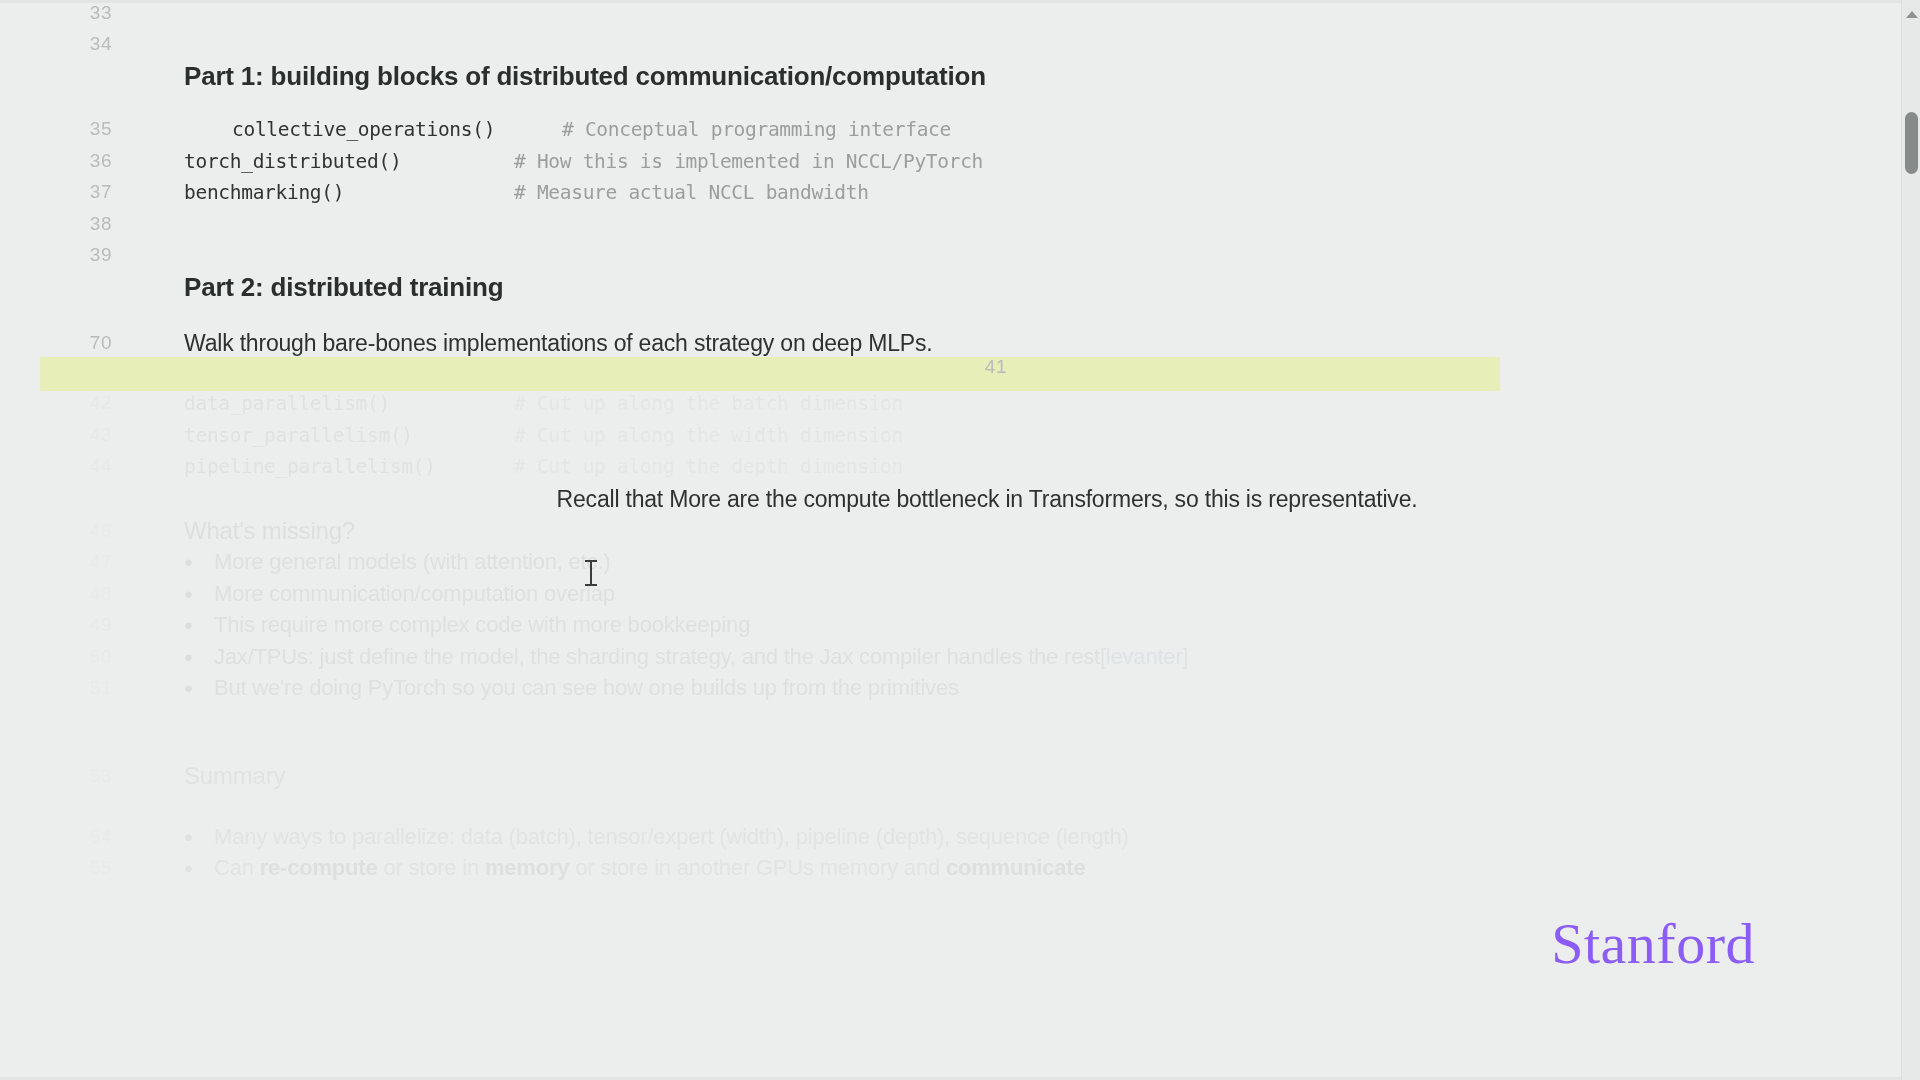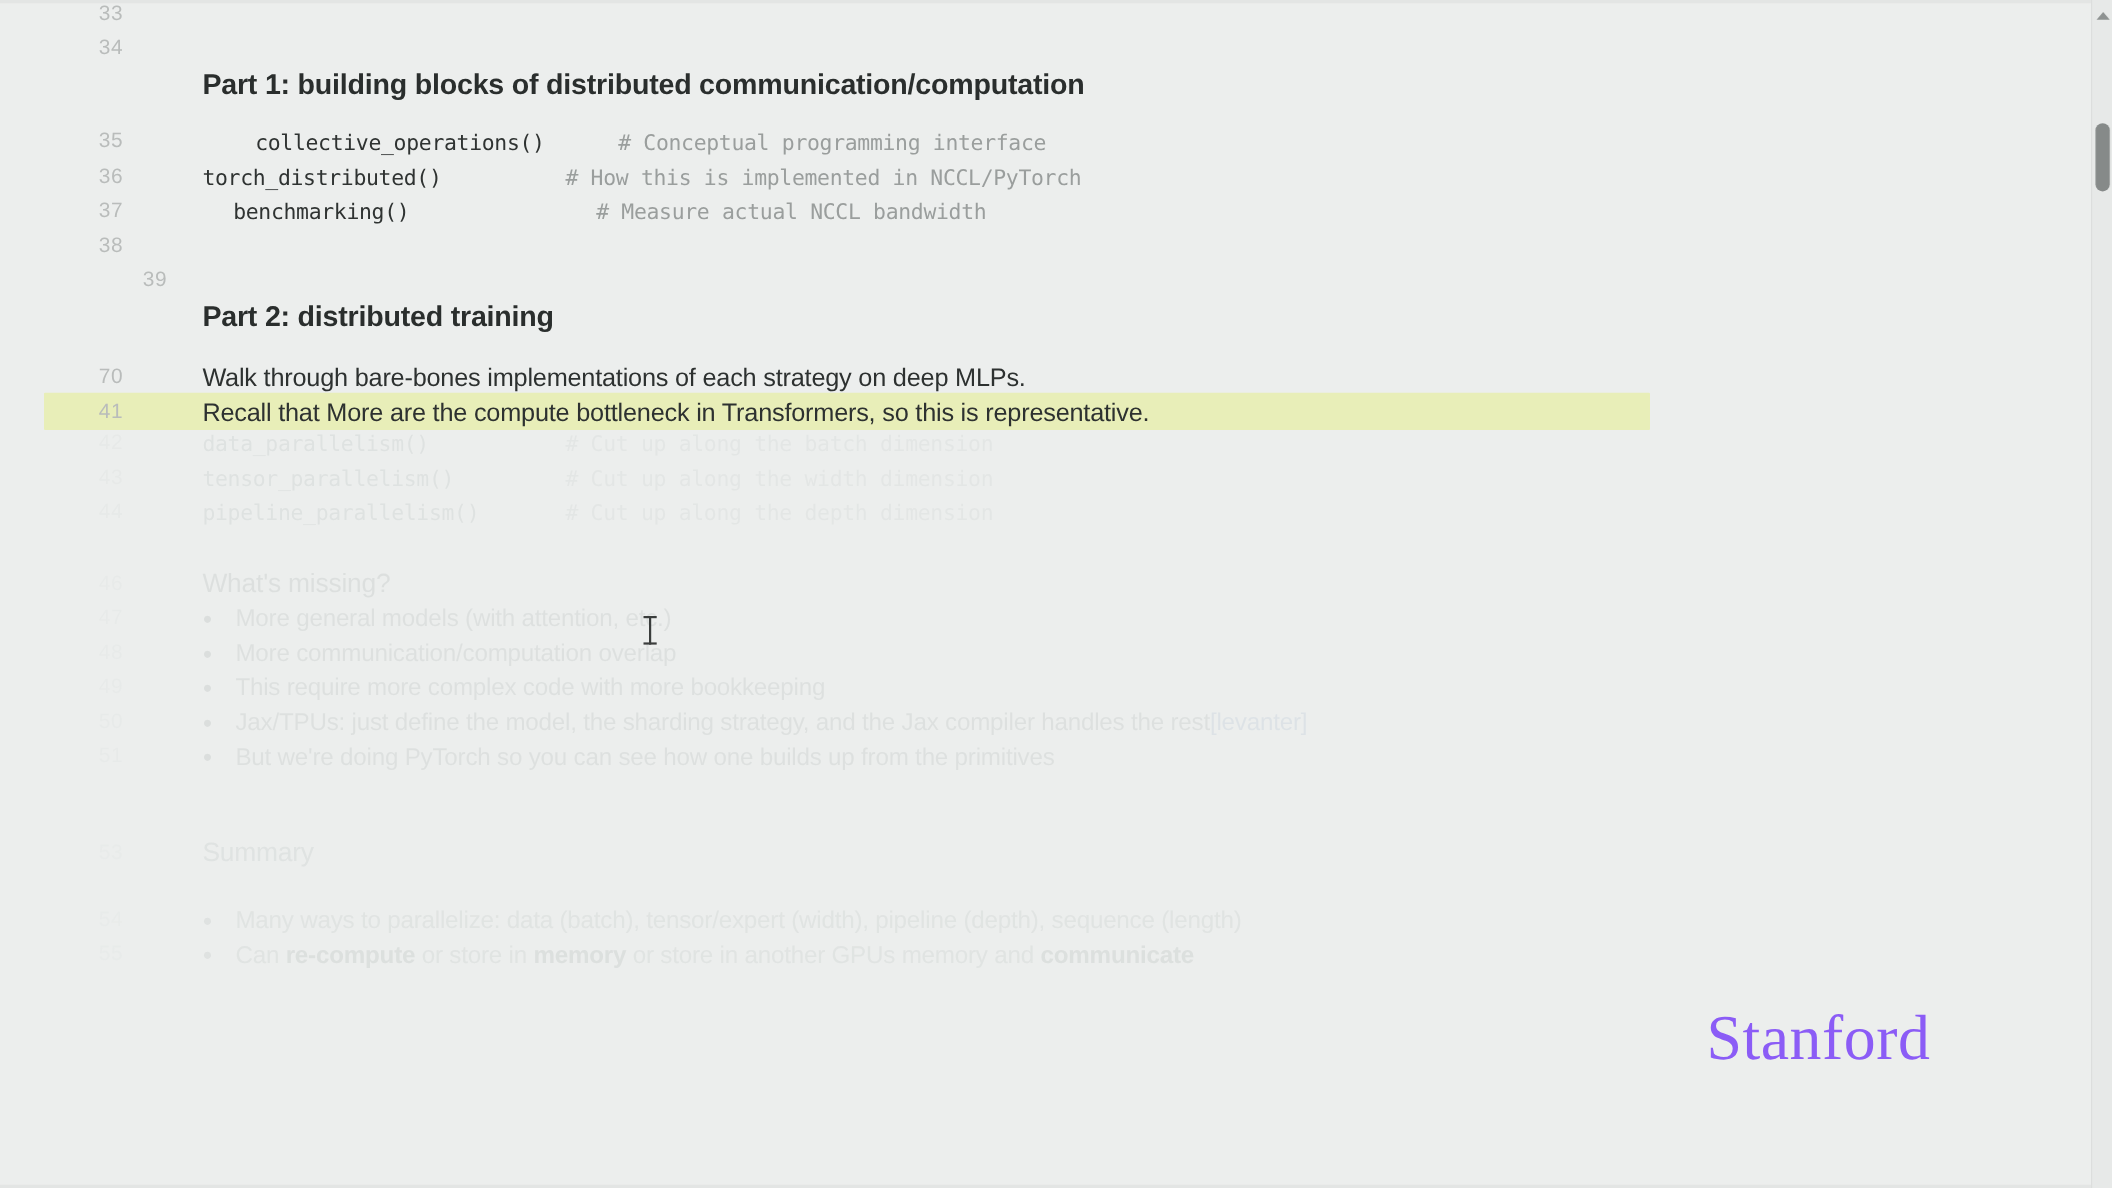--- a/index.html
+++ b/index.html
@@ -194,49 +194,49 @@
     </div>
   </div>
 
   <div class="row" style="top:142px;">
     <div class="gutter">36</div>
     <div class="content code">
       <span class="fn">torch_distributed()</span><span class="cmt"># How this is implemented in NCCL/PyTorch</span>
     </div>
   </div>
 
-  <div class="row" style="top:173px;gap:28px;">
+  <div class="row" style="top:173px;">
     <div class="gutter">37</div>
     <div class="content code">
       <span class="fn">benchmarking()</span><span class="cmt"># Measure actual NCCL bandwidth</span>
     </div>
   </div>
 
   <div class="row" style="top:205px;">
     <div class="gutter">38</div>
     <div class="content"></div>
   </div>
 
-  <div class="row" style="top:236px;margin-left:40px;">
+  <div class="row" style="top:236px;">
     <div class="gutter">39</div>
     <div class="content"></div>
   </div>
 
   <div class="row" style="top:265px; height:44px;">
     <div class="gutter"></div>
     <div class="content heading">Part 2: distributed training</div>
   </div>
 
   <div class="row" style="top:324px;">
     <div class="gutter">70</div>
     <div class="content prose">Walk through bare-bones implementations of each strategy on deep MLPs.</div>
   </div>
 
   <div class="hl-band" style="top:357px;"></div>
-  <div class="row" style="top:356px;">
+  <div class="row" style="top:356px;flex-direction:column;">
     <div class="gutter">41</div>
     <div class="content prose">Recall that More are the compute bottleneck in Transformers, so this is representative.</div>
   </div>
 
   <div class="faded f1">
     <div class="row" style="top:384px;">
       <div class="gutter">42</div>
       <div class="content code">
         <span class="fn">data_parallelism()</span><span class="cmt"># Cut up along the batch dimension</span>
       </div>

